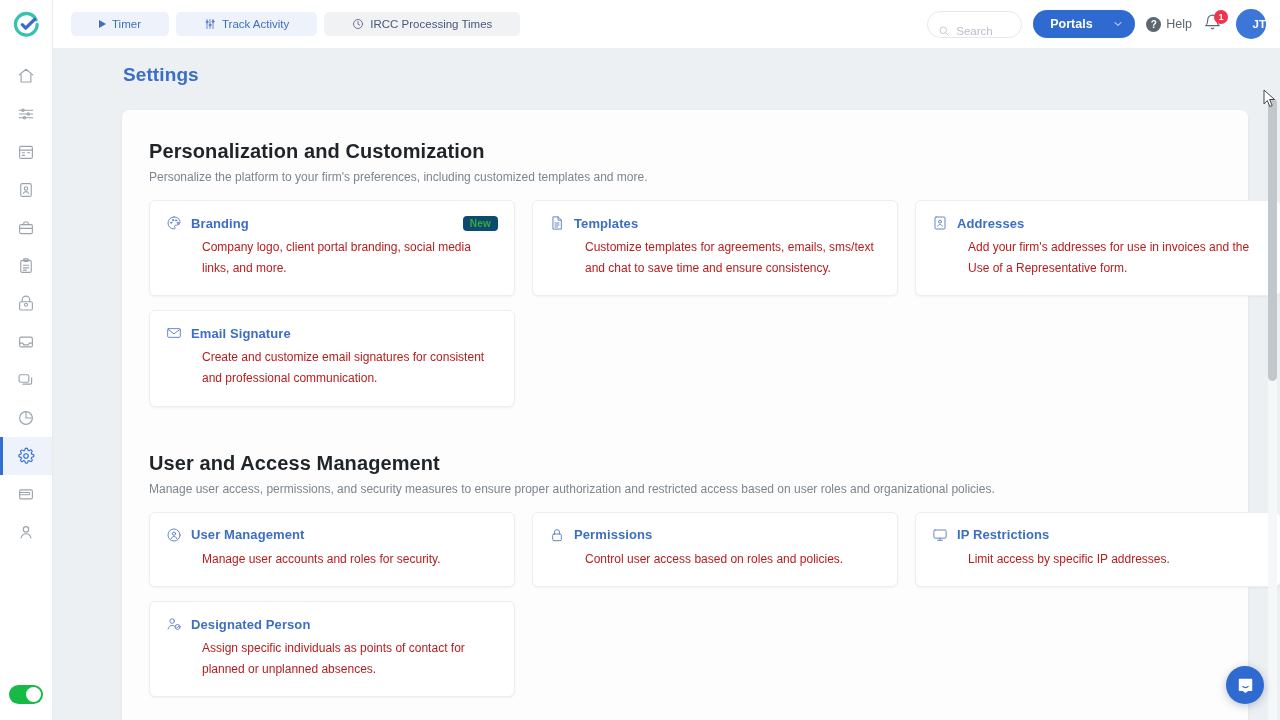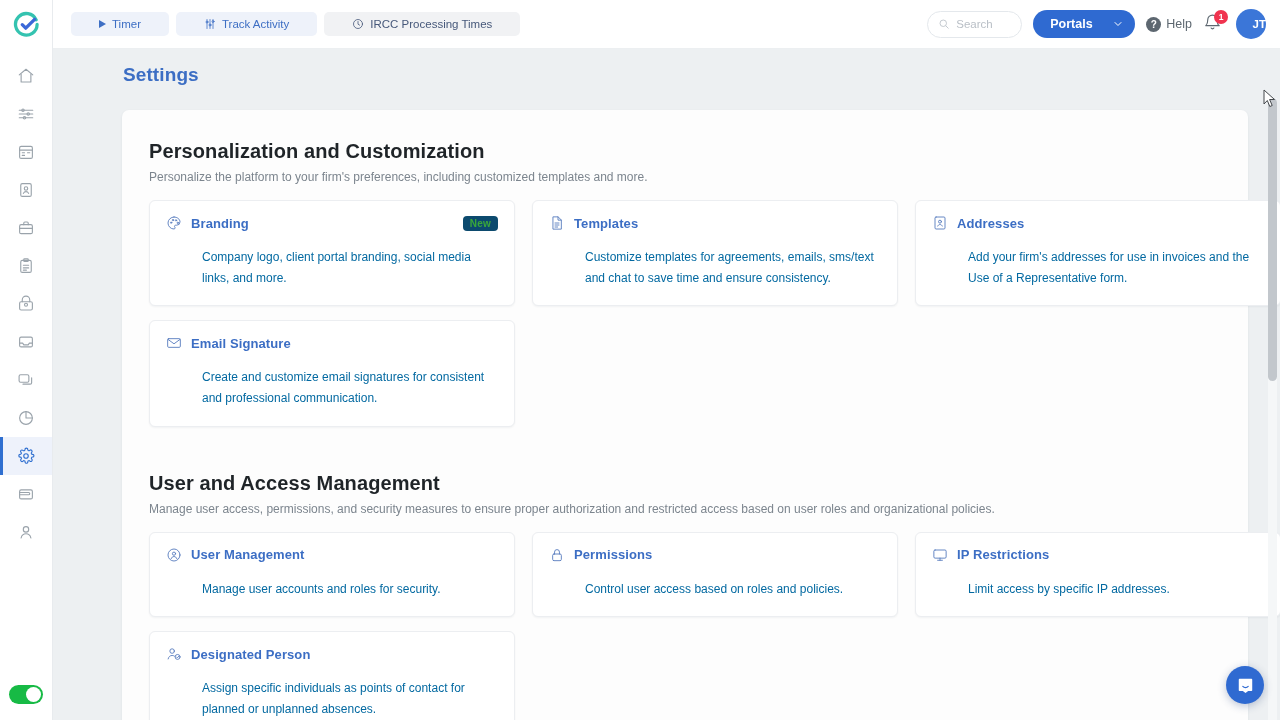--- a/index.html
+++ b/index.html
@@ -71,21 +71,21 @@
   }
   .chip.grey { background: #f1f2f4; color: #46587a; }
   .chip svg { width: 12px; height: 12px; stroke: currentColor; fill: none; stroke-width: 1.6;
     stroke-linecap: round; stroke-linejoin: round; }
   .chip .tri { width: 0; height: 0; border-left: 7px solid currentColor;
     border-top: 4.5px solid transparent; border-bottom: 4.5px solid transparent; }
 
   .topbar-right { display: flex; align-items: center; gap: 11px; }
   .searchbox {
     width: 95px; height: 27px; border: 1px solid #e4e8ec; border-radius: 14px;
-    display: flex; align-items: center; gap: 6px; padding: 0 10px; cursor: text;
+    display: flex; align-items: flex-end; gap: 6px; padding: 0 10px; cursor: text;
   }
   .searchbox svg { width: 12px; height: 12px; stroke: #b6bcc4; fill: none; stroke-width: 1.6; }
   .searchbox span { font-size: 11.5px; color: #b9bfc6; }
   .portals {
     height: 28px; min-width: 102px; border-radius: 14px; background: #2f6ad1;
     color: #fff; font-size: 12.5px; font-weight: bold;
     display: flex; align-items: center; justify-content: space-between;
     padding: 0 11px 0 17px; cursor: pointer; gap: 10px;
   }
   .portals svg { width: 12px; height: 12px; stroke: #fff; fill: none; stroke-width: 2;
@@ -147,21 +147,21 @@
   .card-head { display: flex; align-items: center; gap: 9px; }
   .card-icon { width: 16px; height: 16px; flex: 0 0 16px; display: flex; align-items: center; justify-content: center; }
   .card-icon svg { width: 16px; height: 16px; stroke: #5b7fc0; fill: none; stroke-width: 1.4;
     stroke-linecap: round; stroke-linejoin: round; }
   .card-title { font-size: 13px; font-weight: bold; color: #3c6ec4; flex: 1; letter-spacing: .1px; }
   .badge-new {
     background: #0c4a6e; color: #3aa83a; font-size: 10px; font-weight: bold;
     border-radius: 4px; padding: 2px 7px; letter-spacing: .2px;
   }
   .card-desc {
-    font-size: 12px; color: #0369a1; line-height: 1.72; margin-top: 16px; padding-left: 36px;
+    font-size: 12px; color: #b91c1c; line-height: 1.72; margin-top: 6px; padding-left: 36px;
     text-indent: -0px;
   }
 
   
   .vscroll {
     position: absolute; right: 3px; top: 49px; width: 9px; bottom: 0;
     background: #f5f7f8;
   }
   .vscroll .thumb {
     position: absolute; top: 0px; left: 0; width: 9px; height: 283px;

